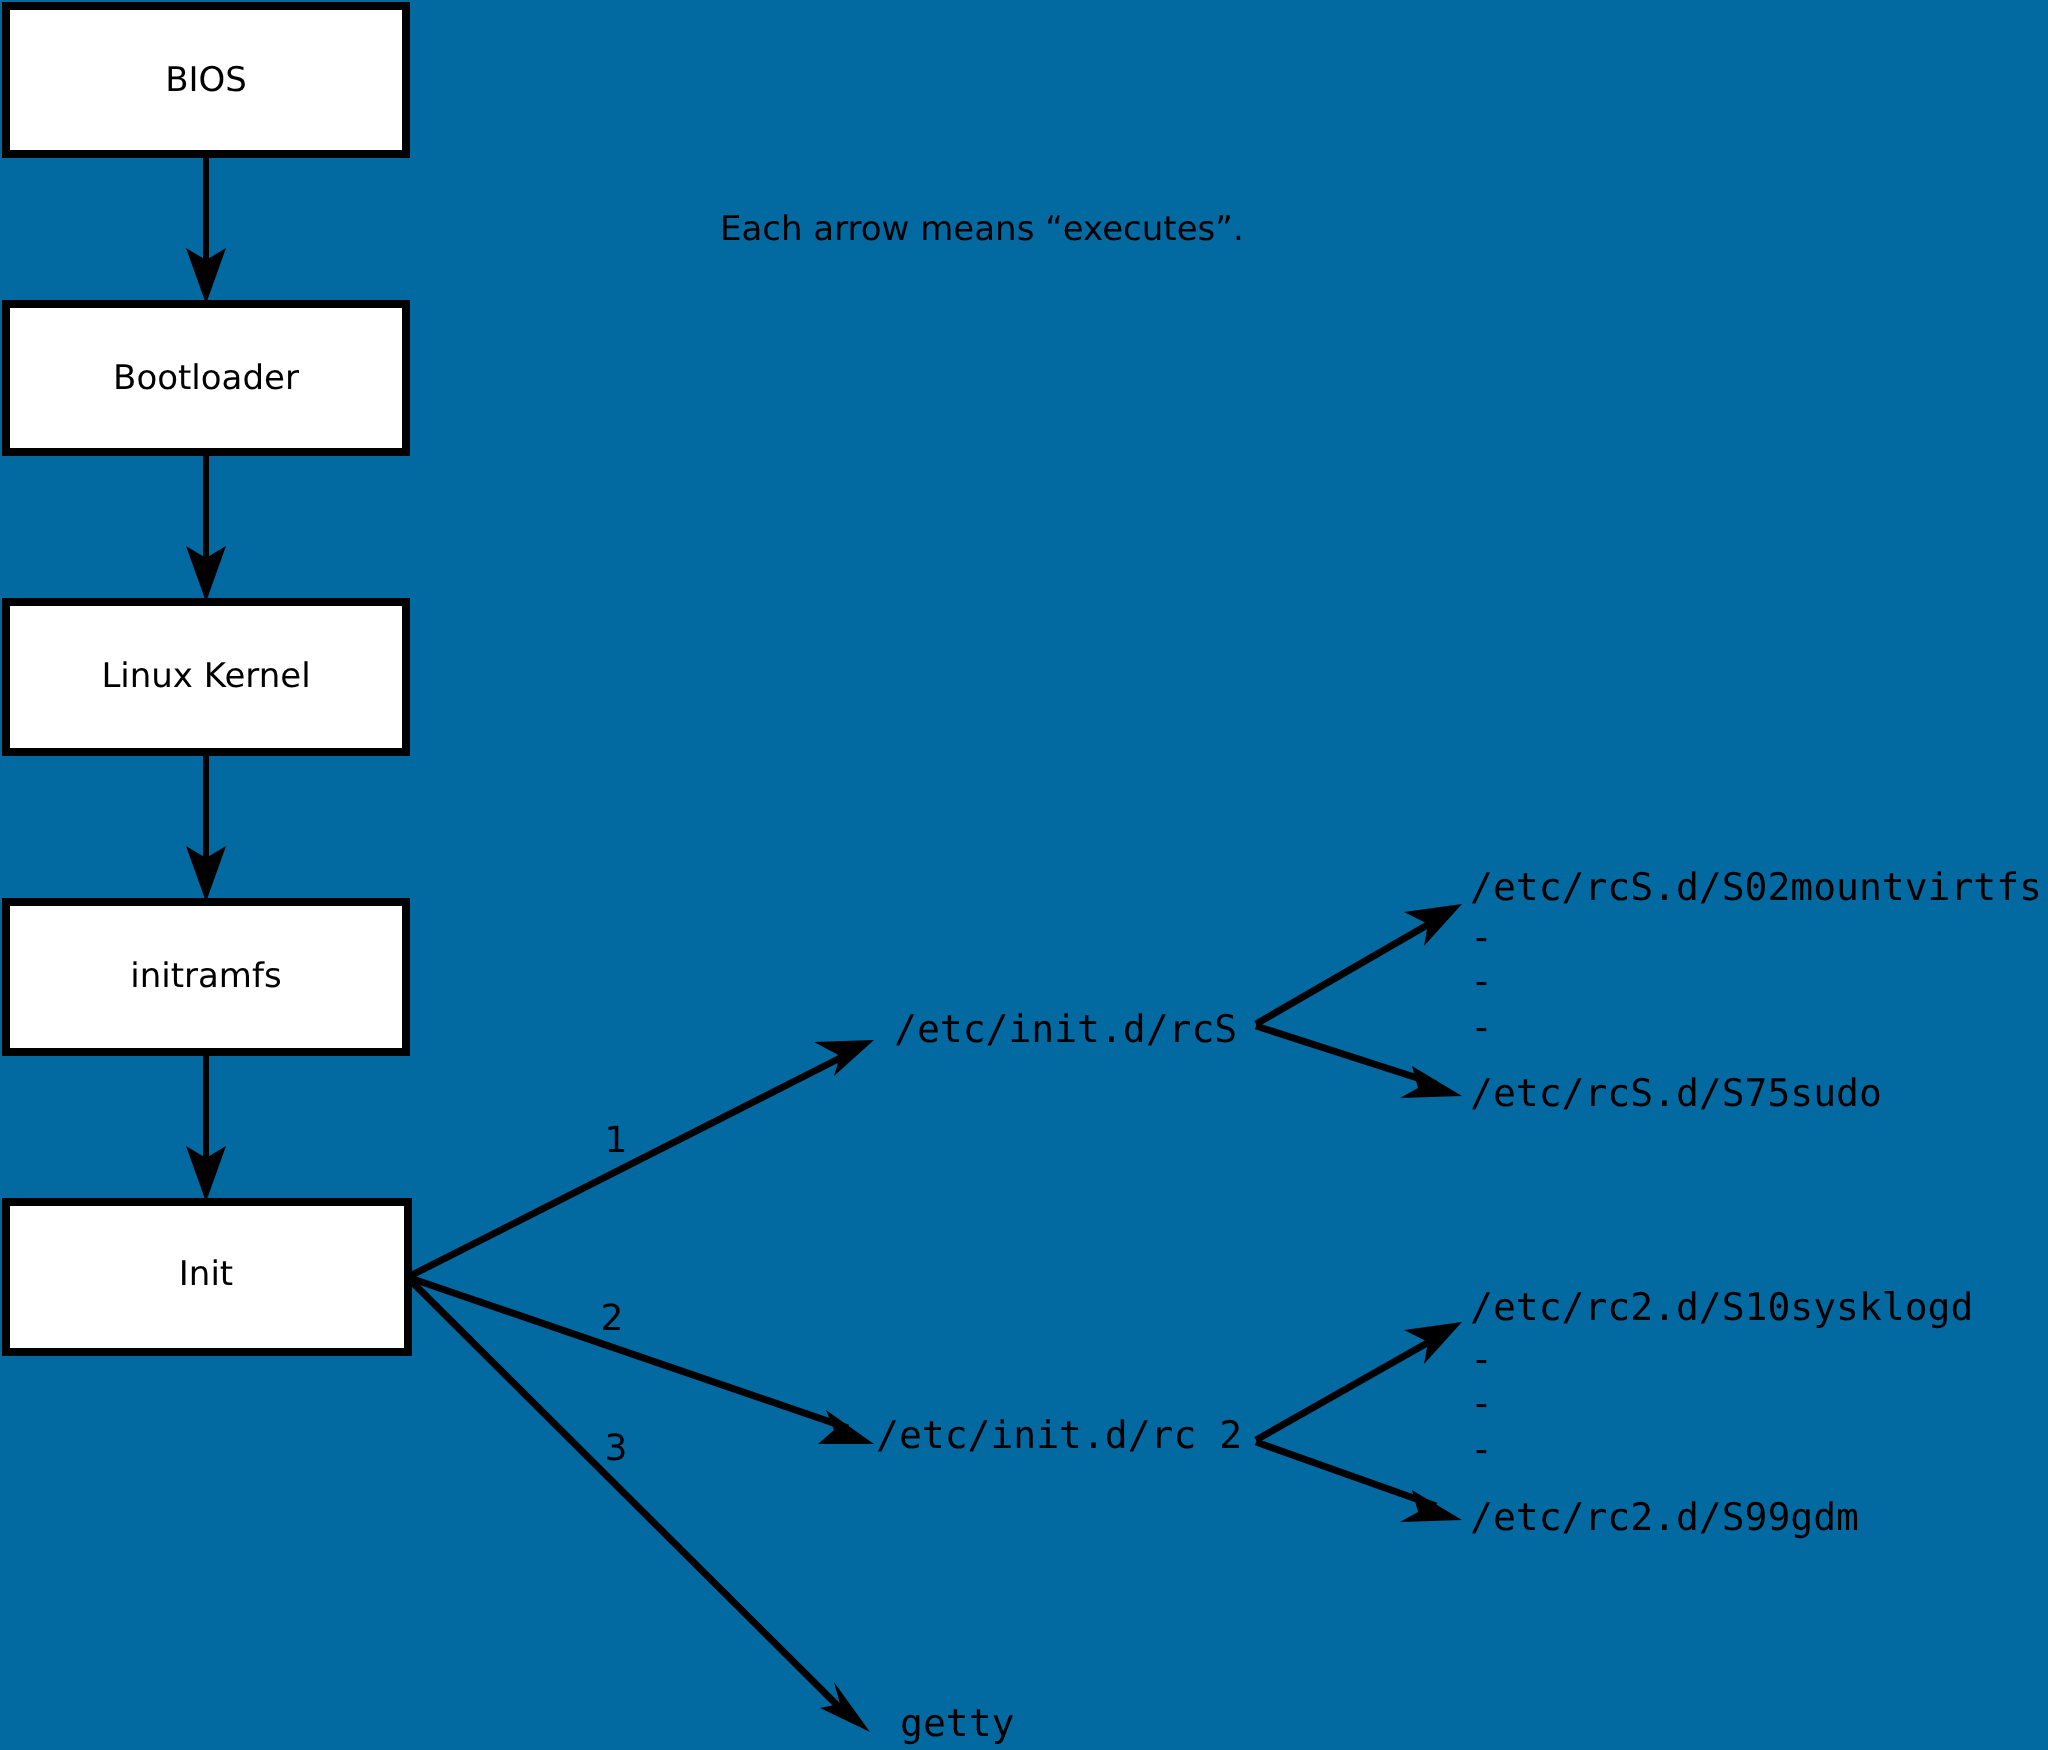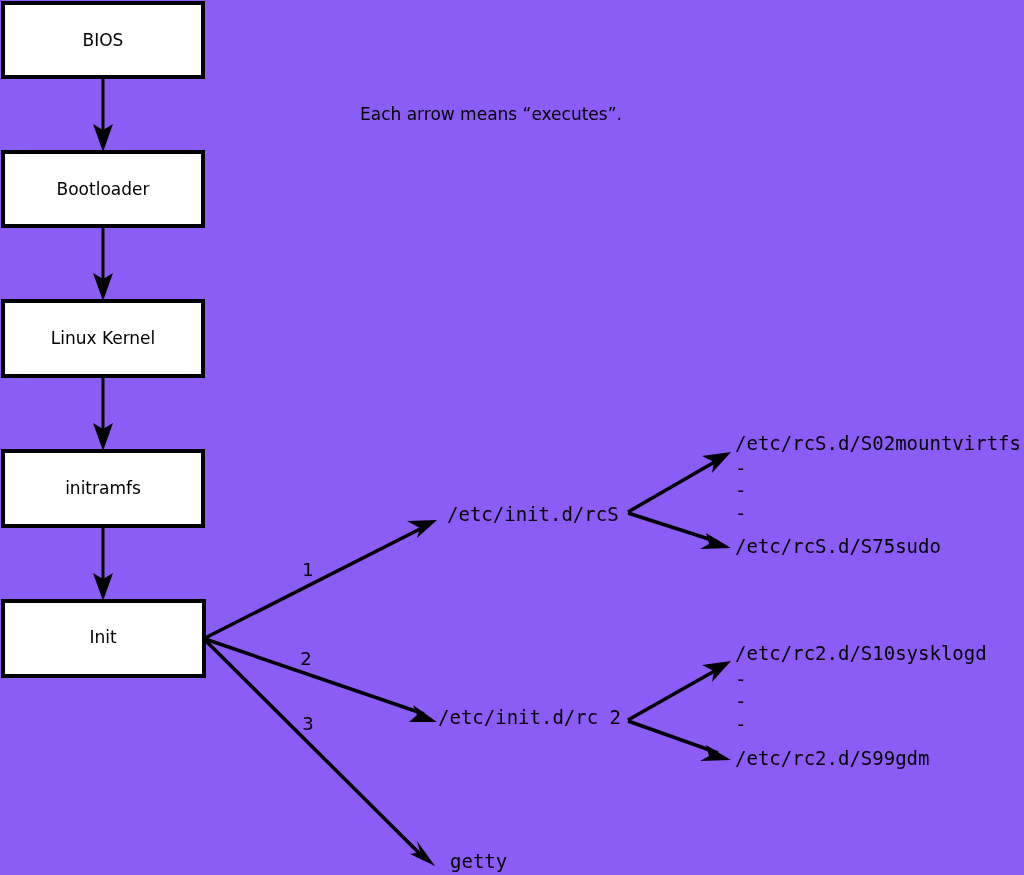--- a/index.html
+++ b/index.html
@@ -5,21 +5,21 @@
 <style>
   html, body {
     margin: 0;
     padding: 0;
     background: #ffffff;
   }
   #canvas {
     position: relative;
     width: 1024px;
     height: 875px;
-    background: #8b5cf6;
+    background: #0369a1;
     overflow: hidden;
     font-family: "DejaVu Sans", sans-serif;
   }
   #diagram-svg {
     position: absolute;
     left: 0;
     top: 0;
     width: 1024px;
     height: 875px;
   }

